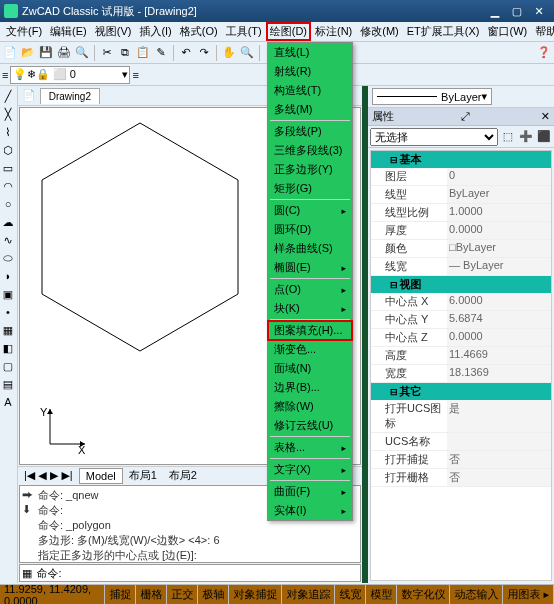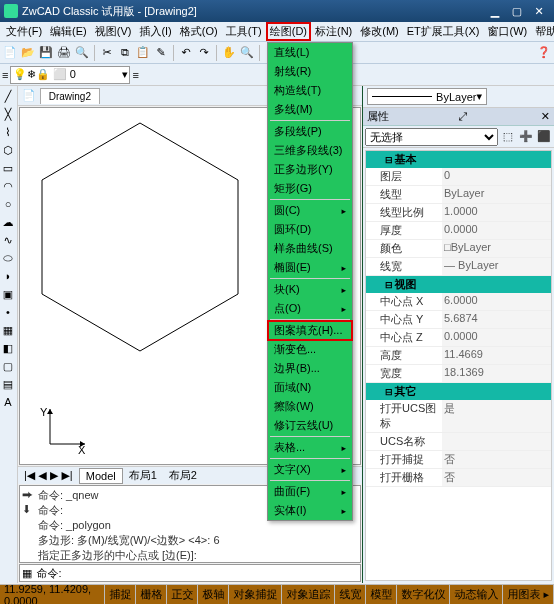--- a/index.html
+++ b/index.html
@@ -25,21 +25,21 @@
 .canvas { flex: 1; background: #fff; position: relative; border: 1px solid #999; margin: 1px; }
 .hex { position: absolute; }
 .axis { position: absolute; bottom: 8px; left: 20px; font-size: 10px; }
 .sheettabs { height: 18px; background: #e8f0f8; display: flex; align-items: center; font-size: 10px; border-top: 1px solid #ccc; }
 .sheettabs span { padding: 1px 6px; }
 .sheettabs .active { background: #fff; border: 1px solid #999; }
 .cmd { height: 78px; background: #fff; border: 1px solid #999; margin: 1px; font-family: monospace; font-size: 10px; overflow: hidden; padding: 2px; color: #333; display: flex; }
 .cmdl { width: 16px; display: flex; flex-direction: column; gap: 2px; }
 .cmdtext { flex: 1; white-space: pre-wrap; }
 .cmdinput { height: 18px; background: #fff; border: 1px solid #999; margin: 0 1px 1px 1px; display: flex; align-items: center; padding: 0 2px; font-family: monospace; font-size: 10px; }
-.rightpanel { width: 192px; background: #e8f0f8; border-left: 1px solid #14532d; display: flex; flex-direction: column; }
+.rightpanel { width: 192px; background: #e8f0f8; border-left: 6px solid #14532d; display: flex; flex-direction: column; }
 .propheader { height: 18px; background: #d0dae8; display: flex; align-items: center; padding: 0 4px; border-bottom: 1px solid #acc; }
 .propheader .x { margin-left: auto; }
 .selrow { height: 22px; display: flex; align-items: center; padding: 2px; gap: 2px; border-bottom: 1px solid #ccc; }
 .selrow select { flex: 1; height: 18px; font-size: 11px; }
 .selrow .ico { width: 16px; height: 16px; display: inline-flex; align-items: center; justify-content: center; }
 .proplist { flex: 1; overflow: auto; background: #fff; border: 1px solid #ccc; margin: 2px; }
 .pgroup { background: #14b8a6; font-weight: bold; padding: 1px 19px; display: flex; align-items: center; }
 .pgroup::before { content: "⊟"; margin-right: 2px; font-size: 9px; }
 .prow { display: flex; border-bottom: 1px solid #eee; }
 .prow .k { width: 76px; padding: 1px 2px 1px 14px; color: #333; }
@@ -294,27 +294,27 @@
     <div class="dmi">多段线(P)</div>
     <div class="dmi">三维多段线(3)</div>
     <div class="dmi">正多边形(Y)</div>
     <div class="dmi">矩形(G)</div>
     <div class="dsep"></div>
     <div class="dmi arrow">圆(C)</div>
     <div class="dmi">圆环(D)</div>
     <div class="dmi">样条曲线(S)</div>
     <div class="dmi arrow">椭圆(E)</div>
     <div class="dsep"></div>
+    <div class="dmi arrow">点(O)</div>
     <div class="dmi arrow">块(K)</div>
-    <div class="dmi arrow">点(O)</div>
     <div class="dsep"></div>
     <div class="dmi hi">图案填充(H)...</div>
     <div class="dmi">渐变色...</div>
+    <div class="dmi">面域(N)</div>
     <div class="dmi">边界(B)...</div>
-    <div class="dmi">面域(N)</div>
     <div class="dmi">擦除(W)</div>
     <div class="dmi">修订云线(U)</div>
     <div class="dsep"></div>
     <div class="dmi arrow">表格...</div>
     <div class="dsep"></div>
     <div class="dmi arrow">文字(X)</div>
     <div class="dsep"></div>
     <div class="dmi arrow">曲面(F)</div>
     <div class="dmi arrow">实体(I)</div>
   </div>

